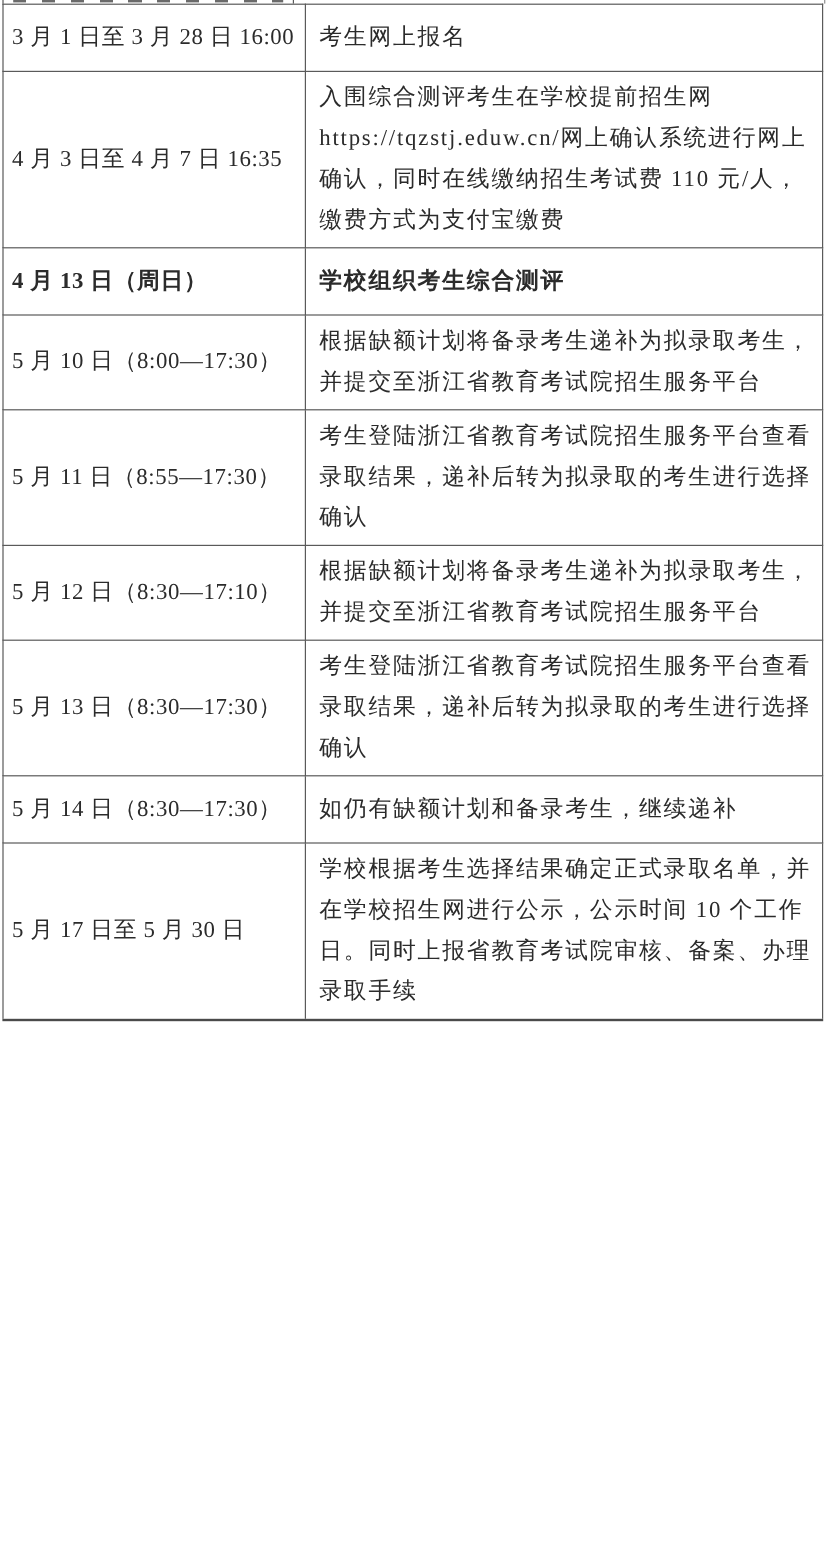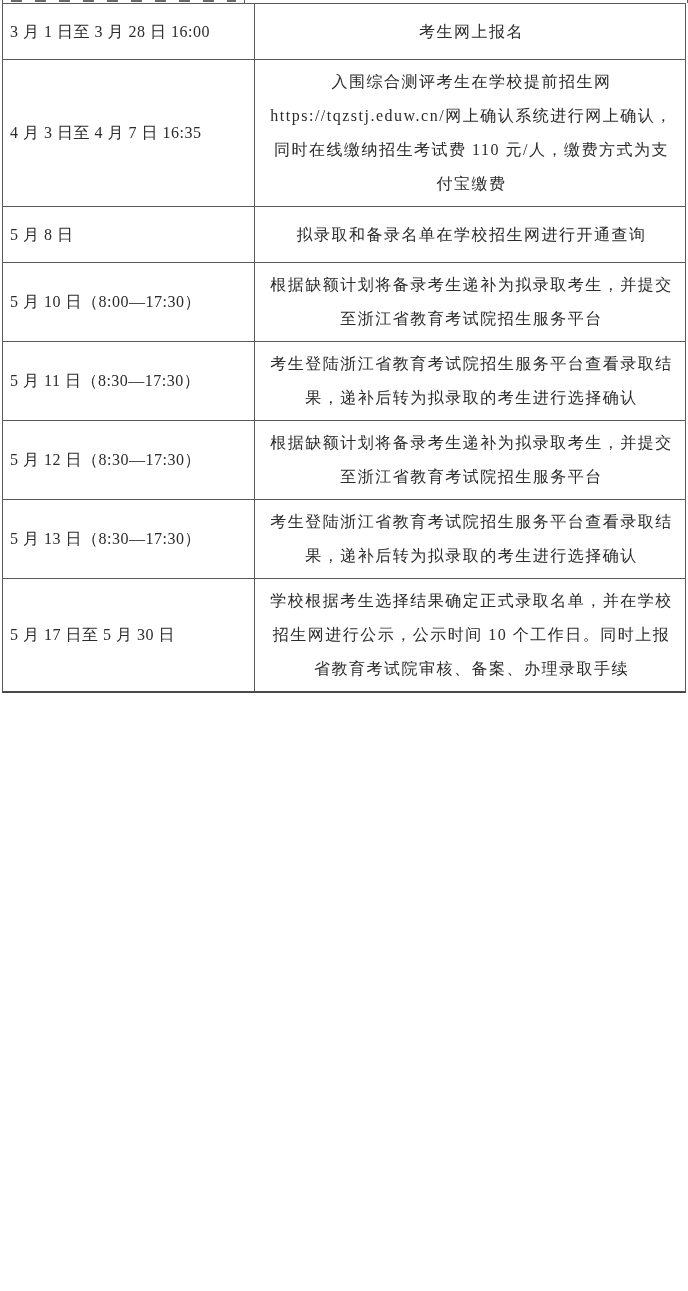--- a/index.html
+++ b/index.html
@@ -39,77 +39,80 @@
     background: #5a5a5a;
   }
   table.schedule {
     margin-left: 2px;
     width: 684px;
     border-collapse: collapse;
     table-layout: fixed;
   }
   table.schedule td {
     border: 1px solid #5a5a5a;
-    font-size: 16px;
+    font-size: 19px;
     line-height: 34px;
     vertical-align: middle;
     height: 45px; 
   }
   table.schedule tr:last-child td {
     border-bottom: 2px solid #4a4a4a;
   }
   td.date {
     width: 241px;
     padding: 5px 3px 5px 7px;
     letter-spacing: 0.5px;
   }
   td.task {
     padding: 5px 8px 5px 11px;
     letter-spacing: 1.5px;
     word-break: break-word;
-    text-align: center;
   }
   tr.bold td {
     font-weight: 700;
   }
 </style>
 </head>
 <body>
 
 <div class="page">
   <div class="top-sliver"></div>
   <table class="schedule">
     <tbody>
         <tr>
           <td class="date">3 月 1 日至 3 月 28 日 16:00</td>
           <td class="task">考生网上报名</td>
         </tr>
         <tr>
           <td class="date">4 月 3 日至 4 月 7 日 16:35</td>
           <td class="task">入围综合测评考生在学校提前招生网 https://tqzstj.eduw.cn/网上确认系统进行网上确认，同时在线缴纳招生考试费 110 元/人，缴费方式为支付宝缴费</td>
         </tr>
-        <tr>
-          <td class="date">5 月 8 日</td>
-          <td class="task">拟录取和备录名单在学校招生网进行开通查询</td>
+        <tr class="bold">
+          <td class="date">4 月 13 日（周日）</td>
+          <td class="task">学校组织考生综合测评</td>
         </tr>
         <tr>
           <td class="date">5 月 10 日（8:00—17:30）</td>
           <td class="task">根据缺额计划将备录考生递补为拟录取考生，并提交至浙江省教育考试院招生服务平台</td>
         </tr>
         <tr>
-          <td class="date">5 月 11 日（8:30—17:30）</td>
+          <td class="date">5 月 11 日（8:55—17:30）</td>
           <td class="task">考生登陆浙江省教育考试院招生服务平台查看录取结果，递补后转为拟录取的考生进行选择确认</td>
         </tr>
         <tr>
-          <td class="date">5 月 12 日（8:30—17:30）</td>
+          <td class="date">5 月 12 日（8:30—17:10）</td>
           <td class="task">根据缺额计划将备录考生递补为拟录取考生，并提交至浙江省教育考试院招生服务平台</td>
         </tr>
         <tr>
           <td class="date">5 月 13 日（8:30—17:30）</td>
           <td class="task">考生登陆浙江省教育考试院招生服务平台查看录取结果，递补后转为拟录取的考生进行选择确认</td>
+        </tr>
+        <tr>
+          <td class="date">5 月 14 日（8:30—17:30）</td>
+          <td class="task">如仍有缺额计划和备录考生，继续递补</td>
         </tr>
         <tr>
           <td class="date">5 月 17 日至 5 月 30 日</td>
           <td class="task">学校根据考生选择结果确定正式录取名单，并在学校招生网进行公示，公示时间 10 个工作日。同时上报省教育考试院审核、备案、办理录取手续</td>
         </tr>
       </tbody>
   </table>
 </div>
 
 </body></html>

